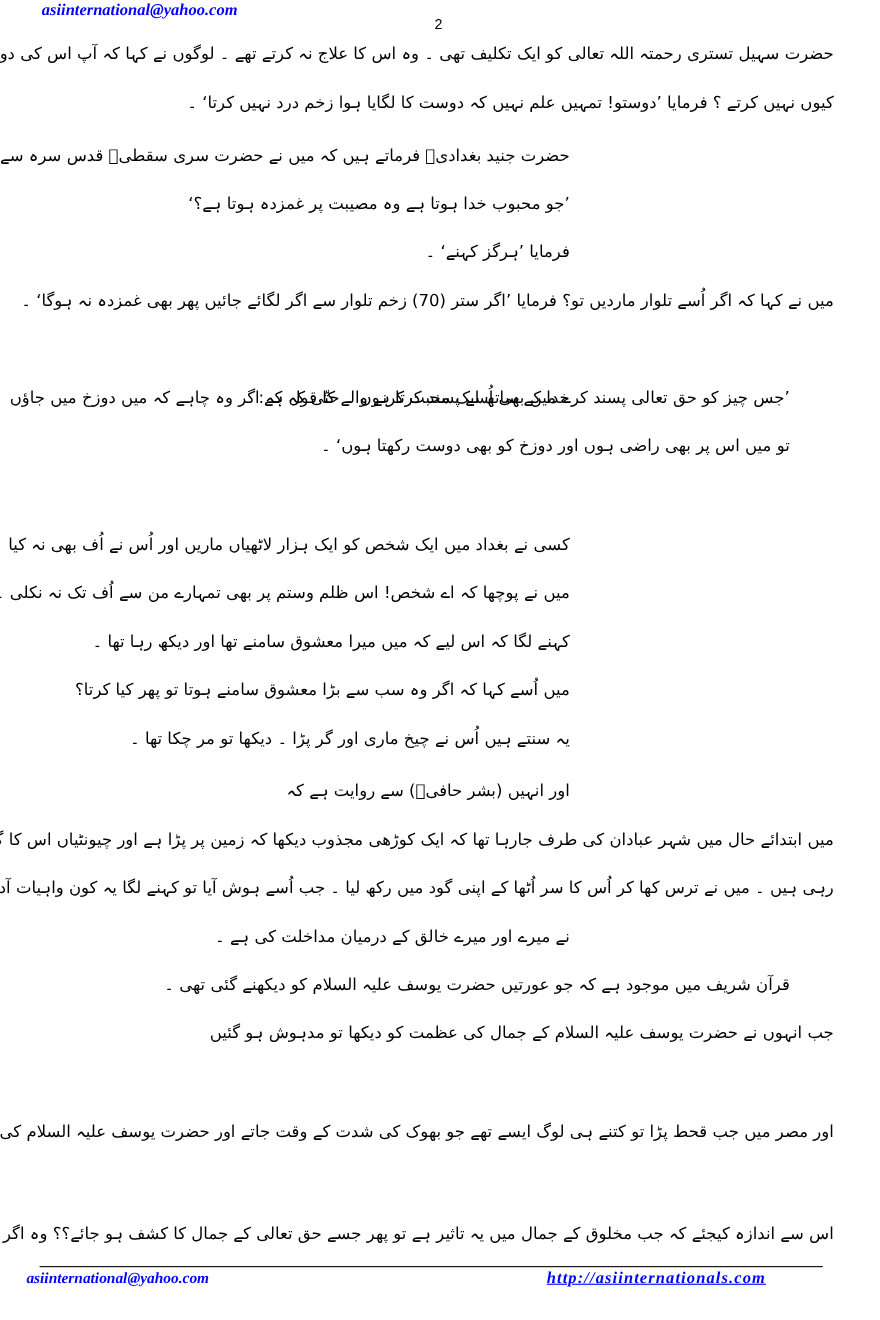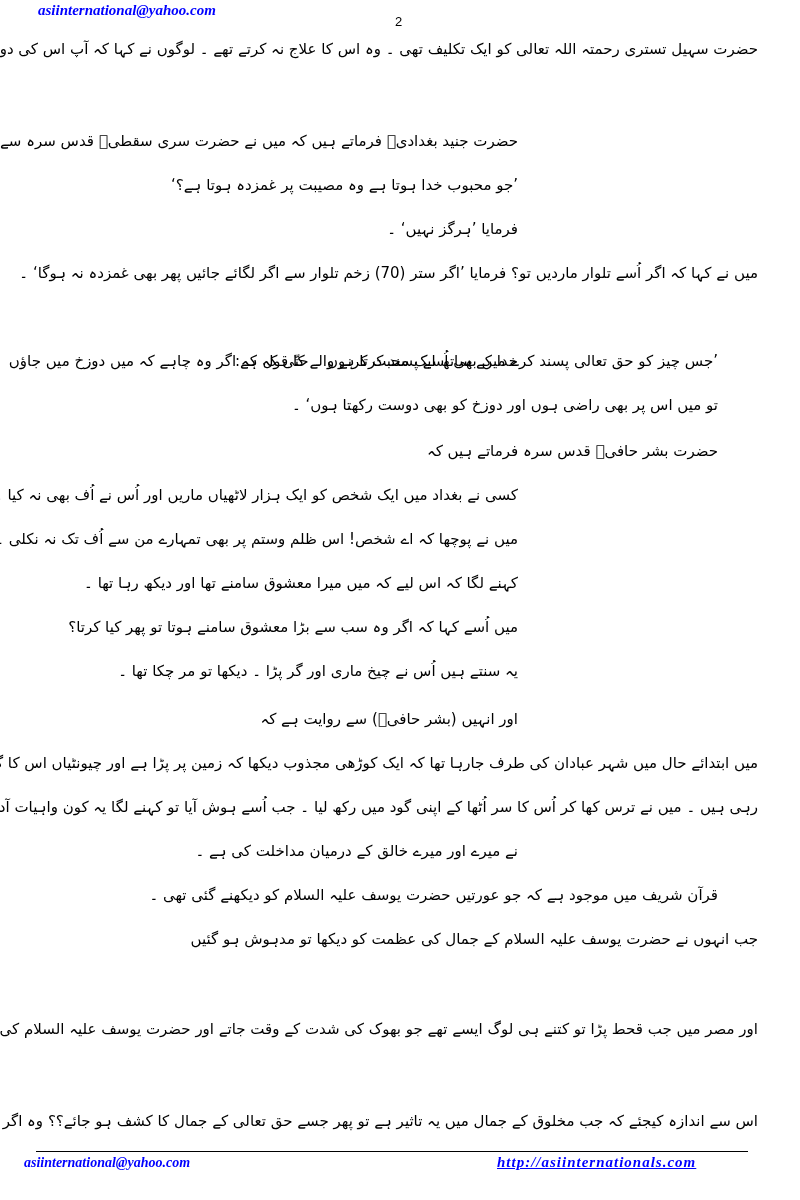--- a/index.html
+++ b/index.html
@@ -36,28 +36,28 @@
 </head>
 <body>
 
 <div>
   <div class="header-email">asiinternational@yahoo.com</div>
   <div class="page-number">2</div>
 </div>
 
 <div class="content" id="body-lines">
     <div class="line" style="right: 42px; top: 38px;">حضرت سہیل تستری رحمتہ اللہ تعالی کو ایک تکلیف تھی ۔ وہ اس کا علاج نہ کرتے تھے ۔ لوگوں نے کہا کہ آپ اس کی دوا</div>
+    <div class="line" style="right: 42px; top: 82px;">کیوں نہیں کرتے ؟ فرمایا  ’دوستو! تمہیں علم نہیں کہ دوست کا لگایا ہوا زخم درد نہیں کرتا‘ ۔</div>
     <div class="line" style="right: 282px; top: 130px;">حضرت جنید بغدادیؒ فرماتے ہیں کہ میں نے حضرت سری سقطیؒ قدس سرہ  سے پوچھا،</div>
     <div class="line" style="right: 282px; top: 174px;">’جو محبوب خدا ہوتا ہے  وہ مصیبت پر غمزدہ ہوتا ہے؟‘</div>
-    <div class="line" style="right: 282px; top: 218px;">فرمایا ’ہرگز نہیں‘ ۔</div>
+    <div class="line" style="right: 282px; top: 218px;">فرمایا ’ہرگز کہنے‘ ۔</div>
     <div class="line" style="right: 42px; top: 262px;">میں نے کہا کہ اگر اُسے تلوار ماردیں تو؟ فرمایا   ’اگر ستر (70) زخم تلوار سے اگر لگائے جائیں پھر بھی غمزدہ نہ ہوگا‘ ۔</div>
     <div class="line" style="right: 282px; top: 306px; margin-top: 44px;">خدا کے ساتھ ایک محبت کرنے والے کا قول ہے:</div>
     <div class="line" style="right: 82px; top: 350px;">’جس چیز کو حق تعالی پسند کرے میں بھی اُسے پسند کرتا ہوں ۔ حتّی کہ کہ اگر وہ چاہے کہ میں دوزخ میں جاؤں</div>
     <div class="line" style="right: 82px; top: 394px;">تو میں اس پر بھی راضی ہوں اور دوزخ کو بھی دوست رکھتا ہوں‘ ۔</div>
-    <div class="line" style="right: 82px; top: 440px;">حضرت بشر حافیؒ قدس سرہ فرماتے ہیں کہ</div>
     <div class="line" style="right: 282px; top: 484px;">کسی نے بغداد میں ایک شخص کو ایک ہزار لاٹھیاں ماریں اور اُس نے اُف بھی نہ کیا ۔</div>
     <div class="line" style="right: 282px; top: 528px;">میں نے پوچھا کہ اے شخص! اس ظلم وستم پر بھی تمہارے من سے اُف تک نہ نکلی ۔ آخر  یہ کیسے اور کیوں؟؟</div>
     <div class="line" style="right: 282px; top: 572px;">کہنے لگا کہ اس لیے کہ میں میرا معشوق سامنے تھا اور دیکھ رہا تھا ۔</div>
     <div class="line" style="right: 282px; top: 616px;">میں اُسے کہا کہ اگر وہ سب سے بڑا معشوق سامنے ہوتا تو پھر کیا کرتا؟</div>
     <div class="line" style="right: 282px; top: 660px;">یہ سنتے ہیں اُس نے چیخ ماری اور گر پڑا ۔  دیکھا تو مر چکا تھا ۔</div>
     <div class="line" style="right: 282px; top: 708px;">اور انہیں (بشر حافیؒ) سے روایت ہے کہ</div>
     <div class="line" style="right: 42px; top: 752px;">میں ابتدائے حال میں شہر عبادان کی طرف جارہا تھا کہ ایک کوڑھی مجذوب دیکھا کہ زمین پر پڑا ہے اور چیونٹیاں اس کا گوشت کھا</div>
     <div class="line" style="right: 42px; top: 796px;">رہی ہیں ۔ میں نے ترس کھا کر اُس کا سر اُٹھا کے اپنی گود میں رکھ لیا ۔ جب اُسے ہوش آیا تو  کہنے لگا  یہ کون واہیات آدمی ہے جس</div>
     <div class="line" style="right: 282px; top: 840px; text-align: right;">نے میرے اور میرے خالق کے درمیان مداخلت کی ہے ۔</div>
     <div class="line" style="right: 82px; top: 884px;">قرآن شریف میں موجود ہے کہ جو عورتیں حضرت یوسف علیہ السلام کو دیکھنے گئی تھی ۔</div>

